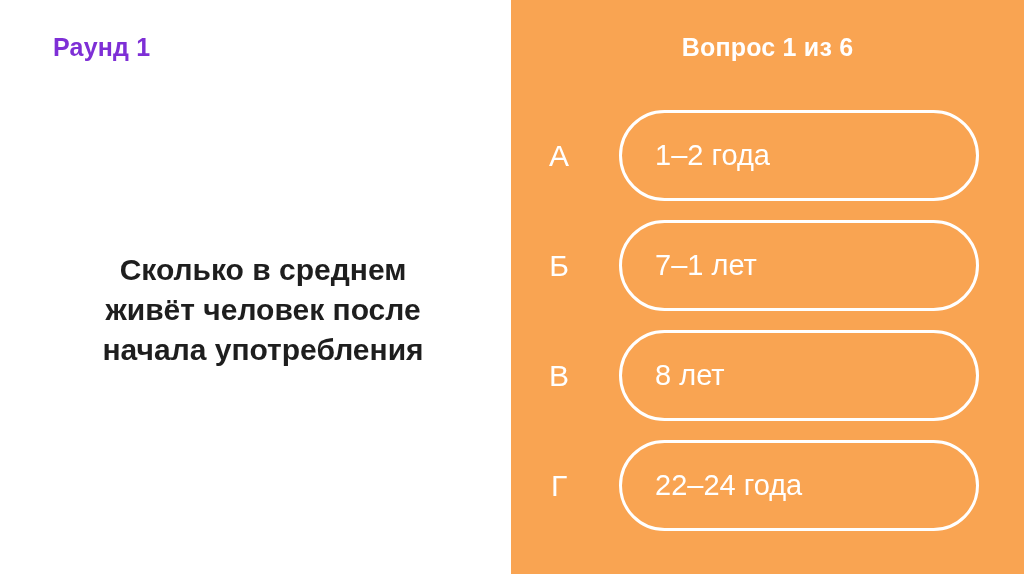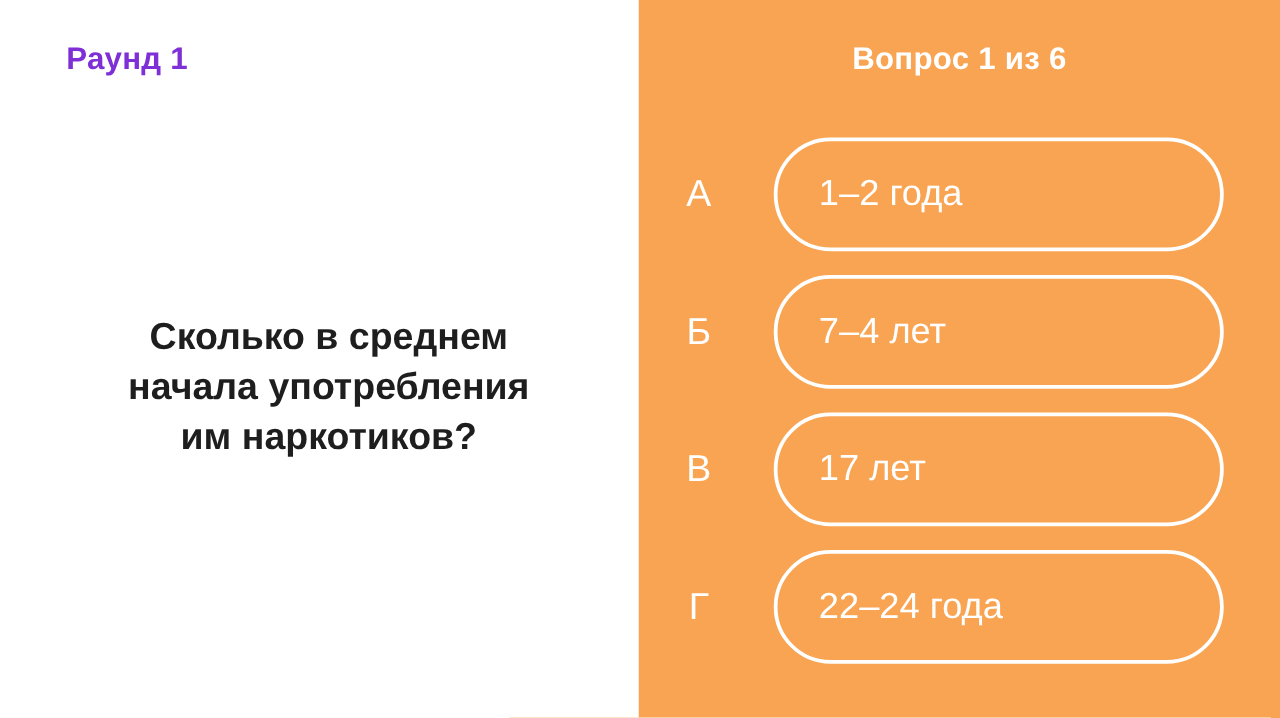--- a/index.html
+++ b/index.html
@@ -100,41 +100,41 @@
 </style>
 </head>
 <body>
 
 <div class="slide">
 
   <div class="left-panel">
     <div class="round-label">Раунд 1</div>
     <div class="question">
       <div>Сколько в среднем</div>
+      <div>живёт человек после</div>
       <div>начала употребления</div>
-      <div>им наркотиков?</div>
     </div>
   </div>
 
   <div class="right-panel">
     <div class="panel-header">Вопрос 1 из 6</div>
 
     <div class="option-row r1">
       <div class="option-letter">А</div>
       <div class="option-pill">1–2 года</div>
     </div>
 
     <div class="option-row r2">
       <div class="option-letter">Б</div>
-      <div class="option-pill">7–4 лет</div>
+      <div class="option-pill">7–1 лет</div>
     </div>
 
     <div class="option-row r3">
       <div class="option-letter">В</div>
-      <div class="option-pill">17 лет</div>
+      <div class="option-pill">8 лет</div>
     </div>
 
     <div class="option-row r4">
       <div class="option-letter">Г</div>
       <div class="option-pill">22–24 года</div>
     </div>
   </div>
 
 </div>
 

